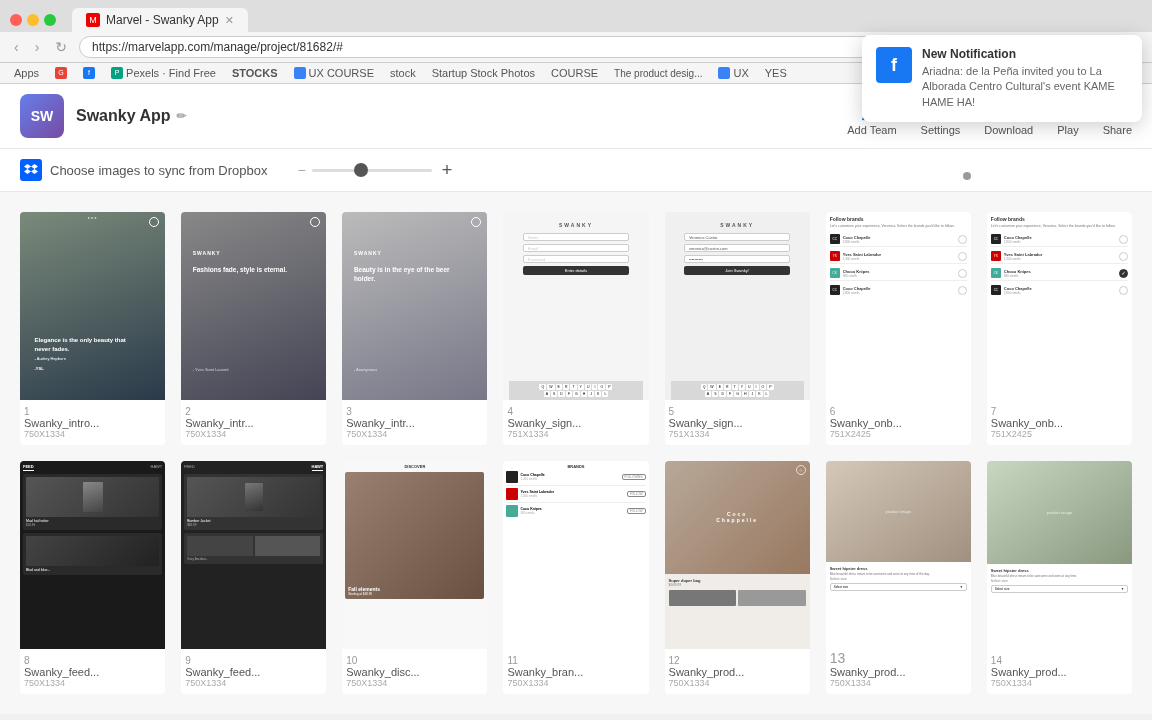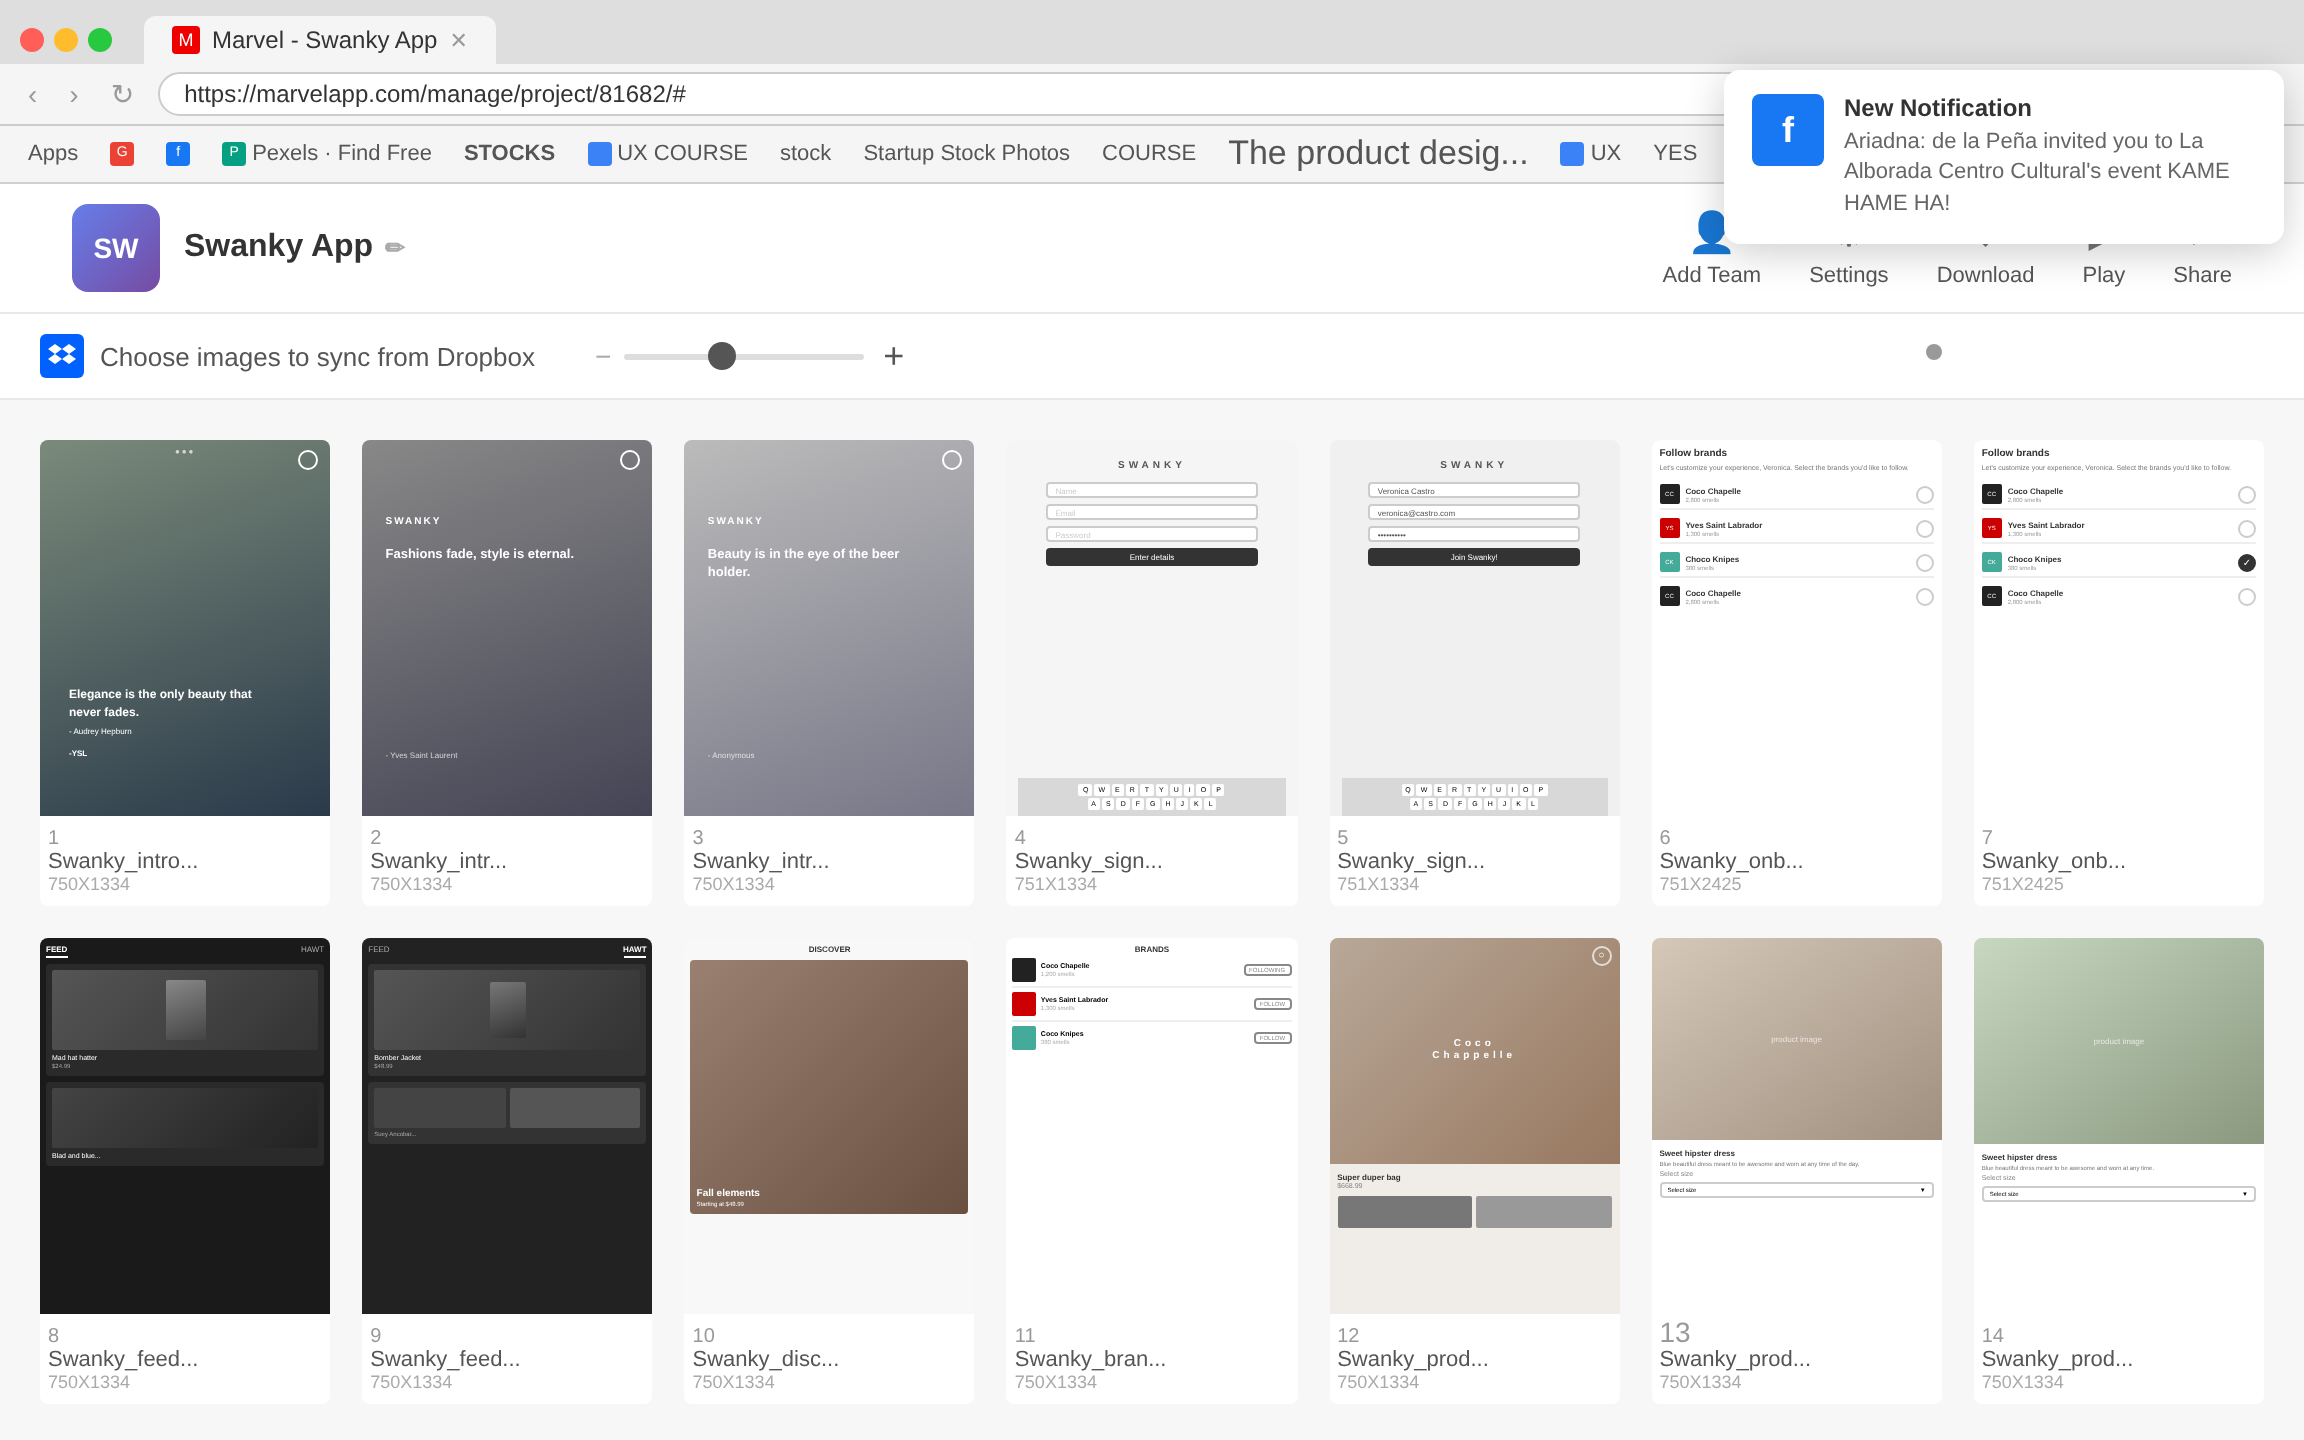--- a/index.html
+++ b/index.html
@@ -21,21 +21,21 @@
     .nav-bar { background: #f5f5f5; display: flex; align-items: center; padding: 4px 10px; gap: 8px; border-bottom: 1px solid #ccc; }
     .nav-btn { background: none; border: none; color: #999; font-size: 14px; cursor: pointer; padding: 2px 4px; }
     .url-bar { flex: 1; background: white; border: 1px solid #ccc; border-radius: 12px; padding: 3px 12px; font-size: 12px; color: #333; }
     .bookmarks-bar { background: #f5f5f5; padding: 3px 10px; display: flex; align-items: center; gap: 8px; border-bottom: 1px solid #d0d0d0; font-size: 11px; color: #444; overflow: hidden; white-space: nowrap; }
     .bookmark-item { display: flex; align-items: center; gap: 3px; padding: 1px 4px; cursor: pointer; }
 
     
     .app-content { background: white; height: calc(720px - 90px); display: flex; flex-direction: column; }
 
     
-    .app-header { display: flex; align-items: center; padding: 10px 36px; border-bottom: 1px solid #e8e8e8; background: white; }
+    .app-header { display: flex; align-items: center; padding: 10px 20px; border-bottom: 1px solid #e8e8e8; background: white; }
     .app-logo { width: 44px; height: 44px; background: linear-gradient(135deg, #667eea, #764ba2); border-radius: 8px; display: flex; align-items: center; justify-content: center; color: white; font-weight: bold; font-size: 14px; margin-right: 12px; }
     .app-title-area h1 { font-size: 16px; font-weight: 600; color: #333; display: flex; align-items: center; gap: 6px; }
     .edit-icon { color: #aaa; font-size: 12px; cursor: pointer; }
     .app-title-area p { font-size: 12px; color: #999; margin-top: 2px; }
     .header-actions { margin-left: auto; display: flex; align-items: center; gap: 24px; }
     .header-action { display: flex; flex-direction: column; align-items: center; gap: 3px; cursor: pointer; color: #555; }
     .header-action-icon { font-size: 20px; color: #777; }
     .header-action-label { font-size: 11px; color: #555; }
 
     
@@ -114,21 +114,21 @@
     <div class="bookmark-item">
       <span style="font-size:11px;color:#555;">stock</span>
     </div>
     <div class="bookmark-item">
       <span style="font-size:11px;color:#555;">Startup Stock Photos</span>
     </div>
     <div class="bookmark-item">
       <span style="font-size:11px;color:#555;">COURSE</span>
     </div>
     <div class="bookmark-item">
-      <span style="font-size:17px;color:#555;">The product desig...</span>
+      <span style="font-size:10px;color:#555;">The product desig...</span>
     </div>
     <div class="bookmark-item">
       <span style="width:12px;height:12px;background:#3b82f6;border-radius:2px;display:inline-block;"></span>
       <span style="font-size:11px;color:#555;">UX</span>
     </div>
     <div class="bookmark-item">
       <span style="font-size:11px;color:#555;">YES</span>
     </div>
   </div>
 </div>

